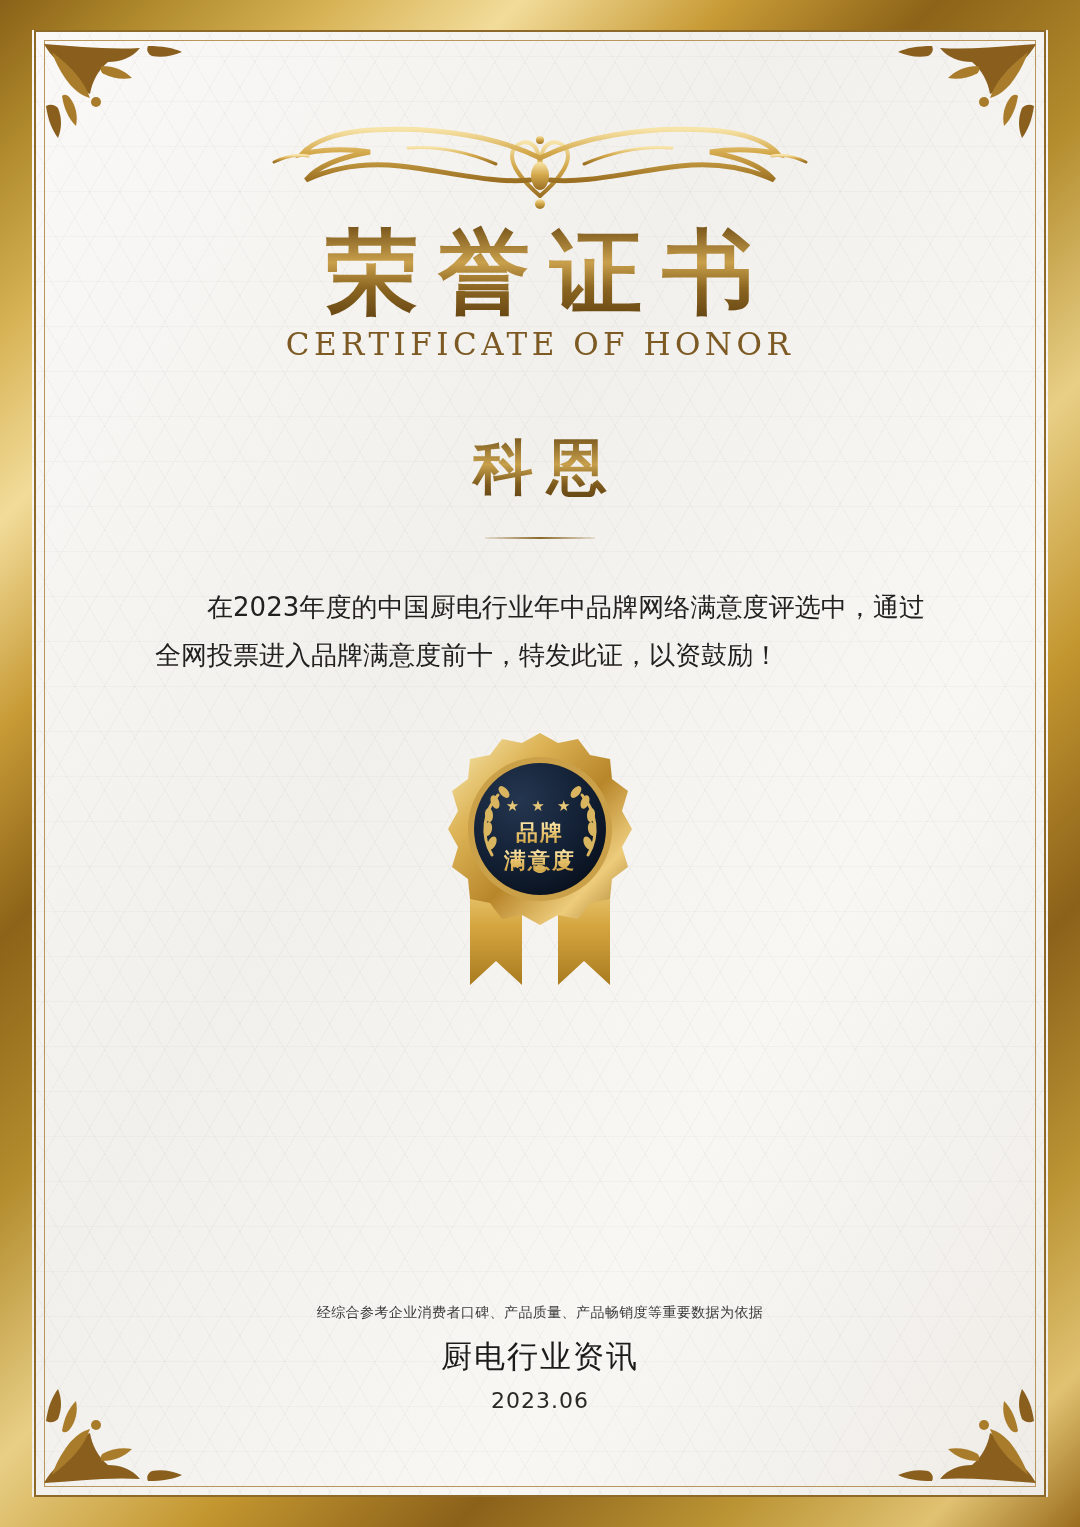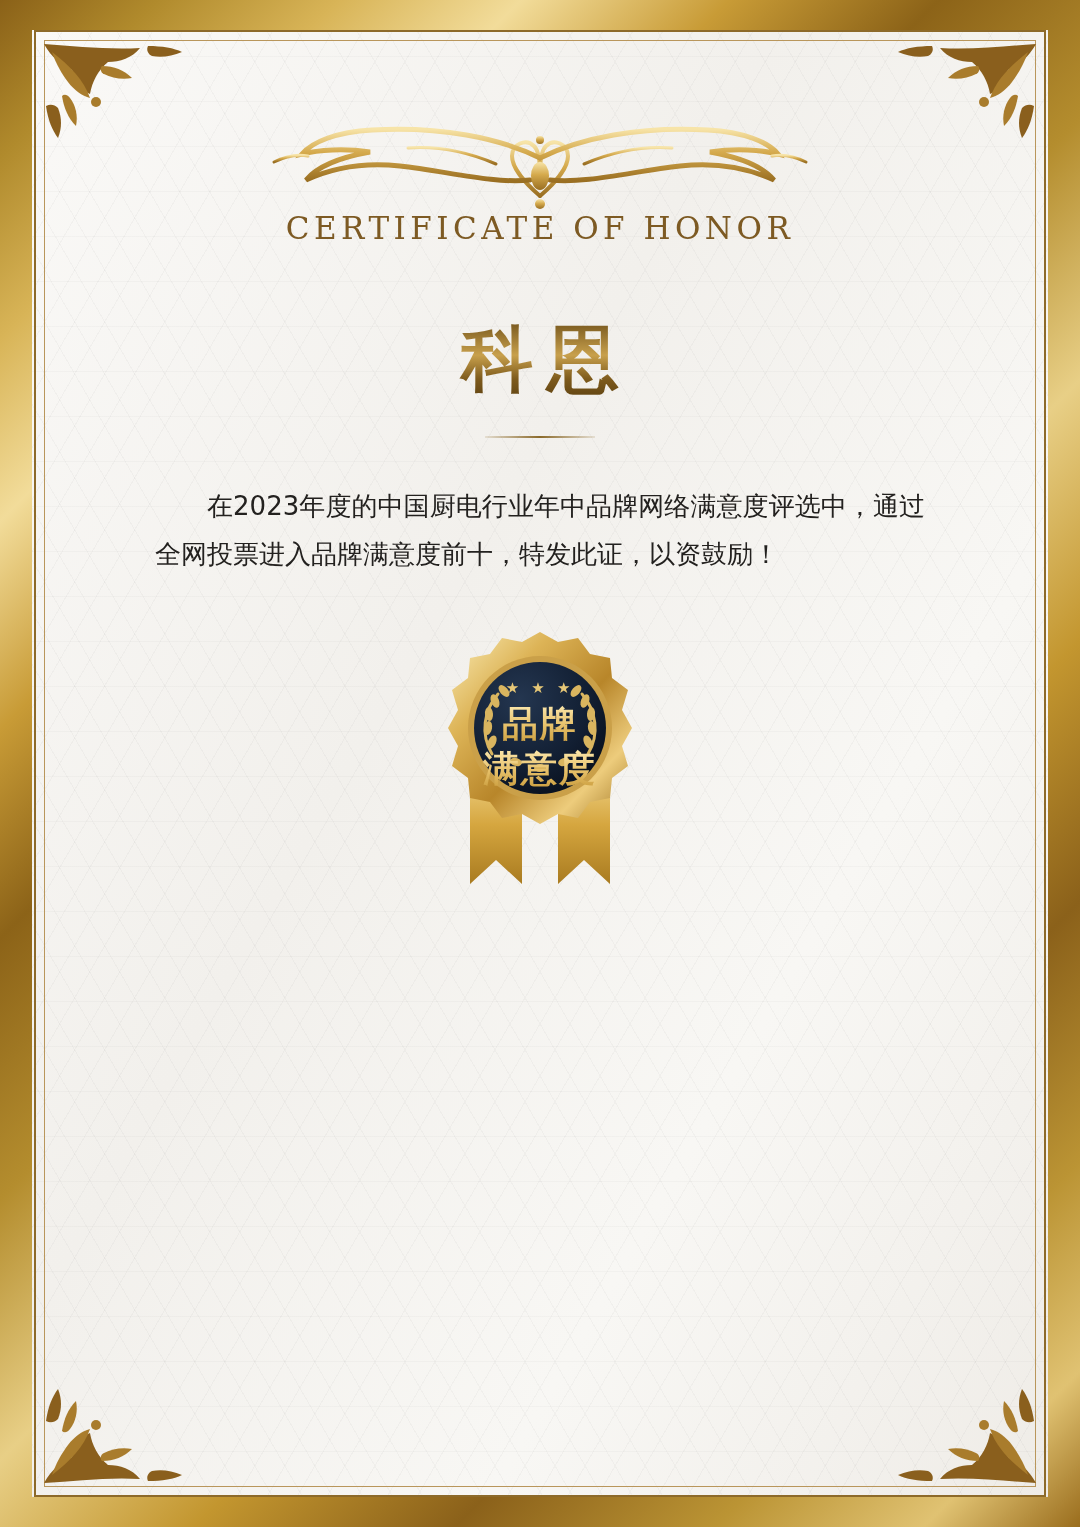--- a/index.html
+++ b/index.html
@@ -122,21 +122,21 @@
   .title-en {
     font-family: "DejaVu Serif", "Liberation Serif", serif;
     font-size: 31px;
     letter-spacing: 4.5px;
     color: #7d5a23;
   }
 
   .recipient {
     margin-top: 66px;
     font-family: "DejaVu Serif", "Liberation Serif", serif;
-    font-size: 72px;
+    font-size: 60px;
     font-weight: bold;
     letter-spacing: 14px;
     text-indent: 14px;
     background: linear-gradient(180deg, #5f4210 0%, #c8a04c 45%, #7d5a1c 70%, #53390e 100%);
     -webkit-background-clip: text;
     background-clip: text;
     color: transparent;
     -webkit-text-fill-color: transparent;
   }
 
@@ -195,21 +195,21 @@
   .seal-stars {
     font-size: 15px;
     letter-spacing: 4px;
     color: #e6c777;
     margin-bottom: 4px;
     margin-top: 10px;
   }
   .seal-line {
     font-family: "DejaVu Sans", "Liberation Sans", sans-serif;
     font-weight: bold;
-    font-size: 36px;
+    font-size: 22px;
     letter-spacing: 2px;
     line-height: 1.25;
     background: linear-gradient(180deg, #ffeeb8 0%, #e6c069 55%, #c89a3a 100%);
     -webkit-background-clip: text;
     background-clip: text;
     color: transparent;
     -webkit-text-fill-color: transparent;
   }
 
   
@@ -327,20 +327,21 @@
           <path d="M566 44 C554 38 542 36 532 38" stroke-width="3"></path>
         </g>
         <g fill="url(#gf)">
           <circle cx="300" cy="86" r="5"></circle>
           <circle cx="300" cy="22" r="4"></circle>
           <ellipse cx="300" cy="58" rx="9" ry="14"></ellipse>
         </g>
       </svg>
     </div>
 
+    <div class="title-cn">荣誉证书</div>
     <div class="title-en">CERTIFICATE OF HONOR</div>
 
     <div class="recipient">科恩</div>
     <div class="divider"></div>
 
     <div class="body-text">在2023年度的中国厨电行业年中品牌网络满意度评选中，通过全网投票进入品牌满意度前十，特发此证，以资鼓励！</div>
 
     <div class="seal-wrap">
       <div class="ribbon">
         <svg viewBox="0 0 152 130" xmlns="http://www.w3.org/2000/svg">
@@ -402,15 +403,20 @@
           </g>
         </svg>
       </div>
       <div class="seal-text">
         <div class="seal-stars">★ ★ ★</div>
         <div class="seal-line">品牌</div>
         <div class="seal-line">满意度</div>
       </div>
     </div>
 
+    <div class="footer">
+      <div class="footnote">经综合参考企业消费者口碑、产品质量、产品畅销度等重要数据为依据</div>
+      <div class="issuer">厨电行业资讯</div>
+      <div class="issue-date">2023.06</div>
+    </div>
 
   </div>
 </div>
 
 </body></html>

